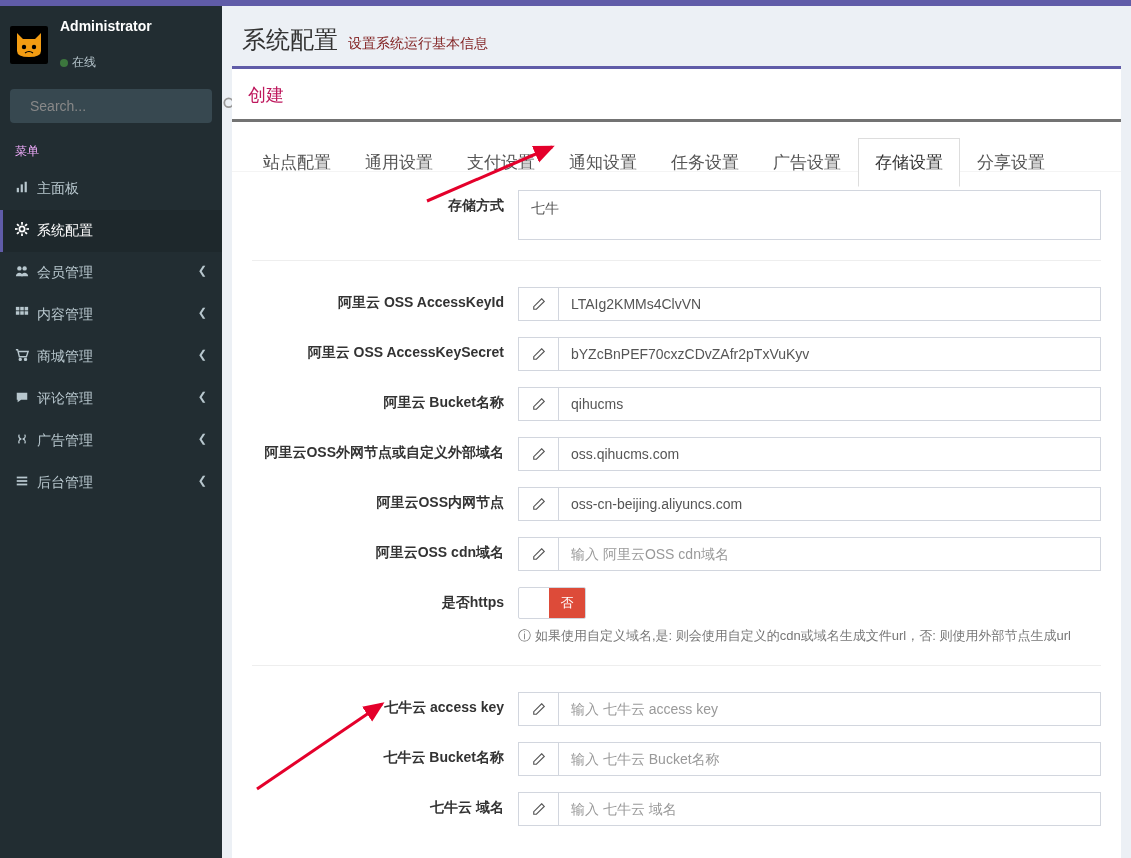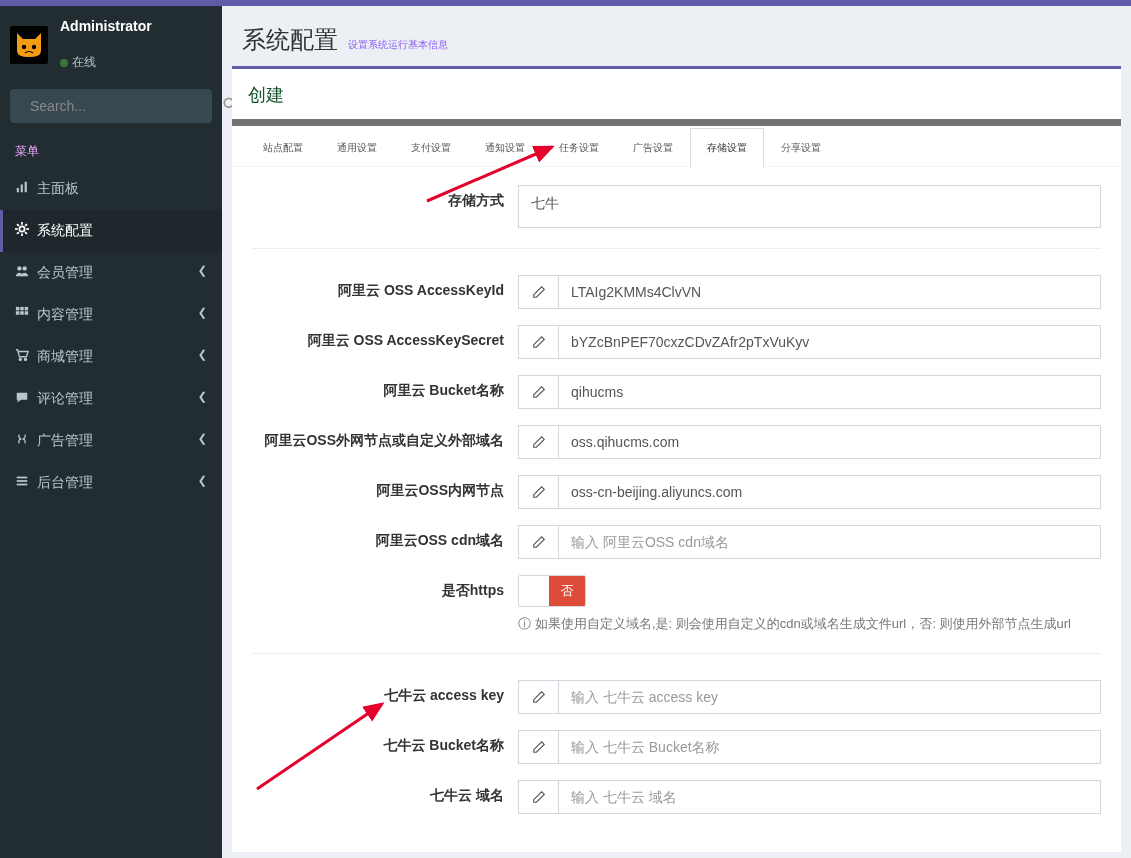--- a/index.html
+++ b/index.html
@@ -25,31 +25,31 @@
 .menu li { display:flex; align-items:flex-start; padding:12px 15px; font-size:14px; color:#b8c7ce; cursor:pointer; }
 .menu li .micon { width:22px; text-align:left; }
 .menu li .mlabel { flex:1; }
 .menu li .chev { font-size:11px; color:#b8c7ce; }
 .menu li.active { background:#1e282c; color:#fff; border-left:3px solid #605ca8; padding-left:12px; }
 
 
 .content { flex:1; overflow-y:auto; }
 .page-head { background:#ecf0f5; padding:18px 20px 10px; display:flex; align-items:baseline; }
 .page-head h1 { font-size:24px; font-weight:500; color:#333; }
-.page-head .sub { margin-left:10px; color:#8b5cf6; font-size:10px; }
+.page-head .sub { margin-left:10px; color:#7f1d1d; font-size:14px; }
 .panel { background:#fff; margin:0 10px 20px; border-top:3px solid #605ca8; }
-.panel-head { padding:14px 16px 12px; border-bottom:7px solid #737373; font-size:18px; color:#14532d; }
+.panel-head { padding:14px 16px 12px; border-bottom:3px solid #737373; font-size:18px; color:#be185d; }
 .tabs { display:flex; border-bottom:1px solid #f4f4f4; padding:0 14px; }
-.tabs .tab { padding:12px 16px; font-size:10px; color:#555; cursor:pointer; border:1px solid transparent; border-bottom:none; position:relative; top:2px; }
+.tabs .tab { padding:12px 16px; font-size:17px; color:#555; cursor:pointer; border:1px solid transparent; border-bottom:none; position:relative; top:16px; }
 .tabs .tab.active { border-color:#ddd; border-bottom:1px solid #fff; color:#333; background:#fff;text-align:right; }
 .form-area { padding:10px 20px 30px; }
 .form-row { display:flex; align-items:flex-start; padding:8px 0; }
 .form-row .flabel { width:266px; text-align:right; padding:7px 14px 0 0; font-size:14px; color:#333; font-weight:600; }
 .form-row .fcontrol { flex:1; }
-.select-like { border:1px solid #d2d6de; height:43px; line-height:34px; padding:0 12px; font-size:14px; color:#555; background:#fff; }
+.select-like { border:1px solid #d2d6de; height:50px; line-height:34px; padding:0 12px; font-size:14px; color:#555; background:#fff; }
 .input-group { display:flex; }
 .input-addon { border:1px solid #d2d6de; border-right:none; background:#fff; width:40px; display:flex; align-items:center; justify-content:center; color:#555; }
 .input-group input { flex:1; border:1px solid #d2d6de; height:34px; padding:0 12px; font-size:14px; color:#555; outline:none; }
 .input-group input::placeholder { color:#999; }
 .toggle-row { display:flex; align-items:center; }
 .toggle-box { border:1px solid #d2d6de; display:inline-flex; border-radius:2px; overflow:hidden; }
 .toggle-box .seg { width:30px; height:30px; }
 .toggle-box .seg.off { background:#dd4b39; color:#fff; width:36px; display:flex; align-items:center; justify-content:center; font-size:13px; }
 .hint { color:#777; font-size:13px; margin-top:8px; }
 .hint .ico { margin-right:4px; }

